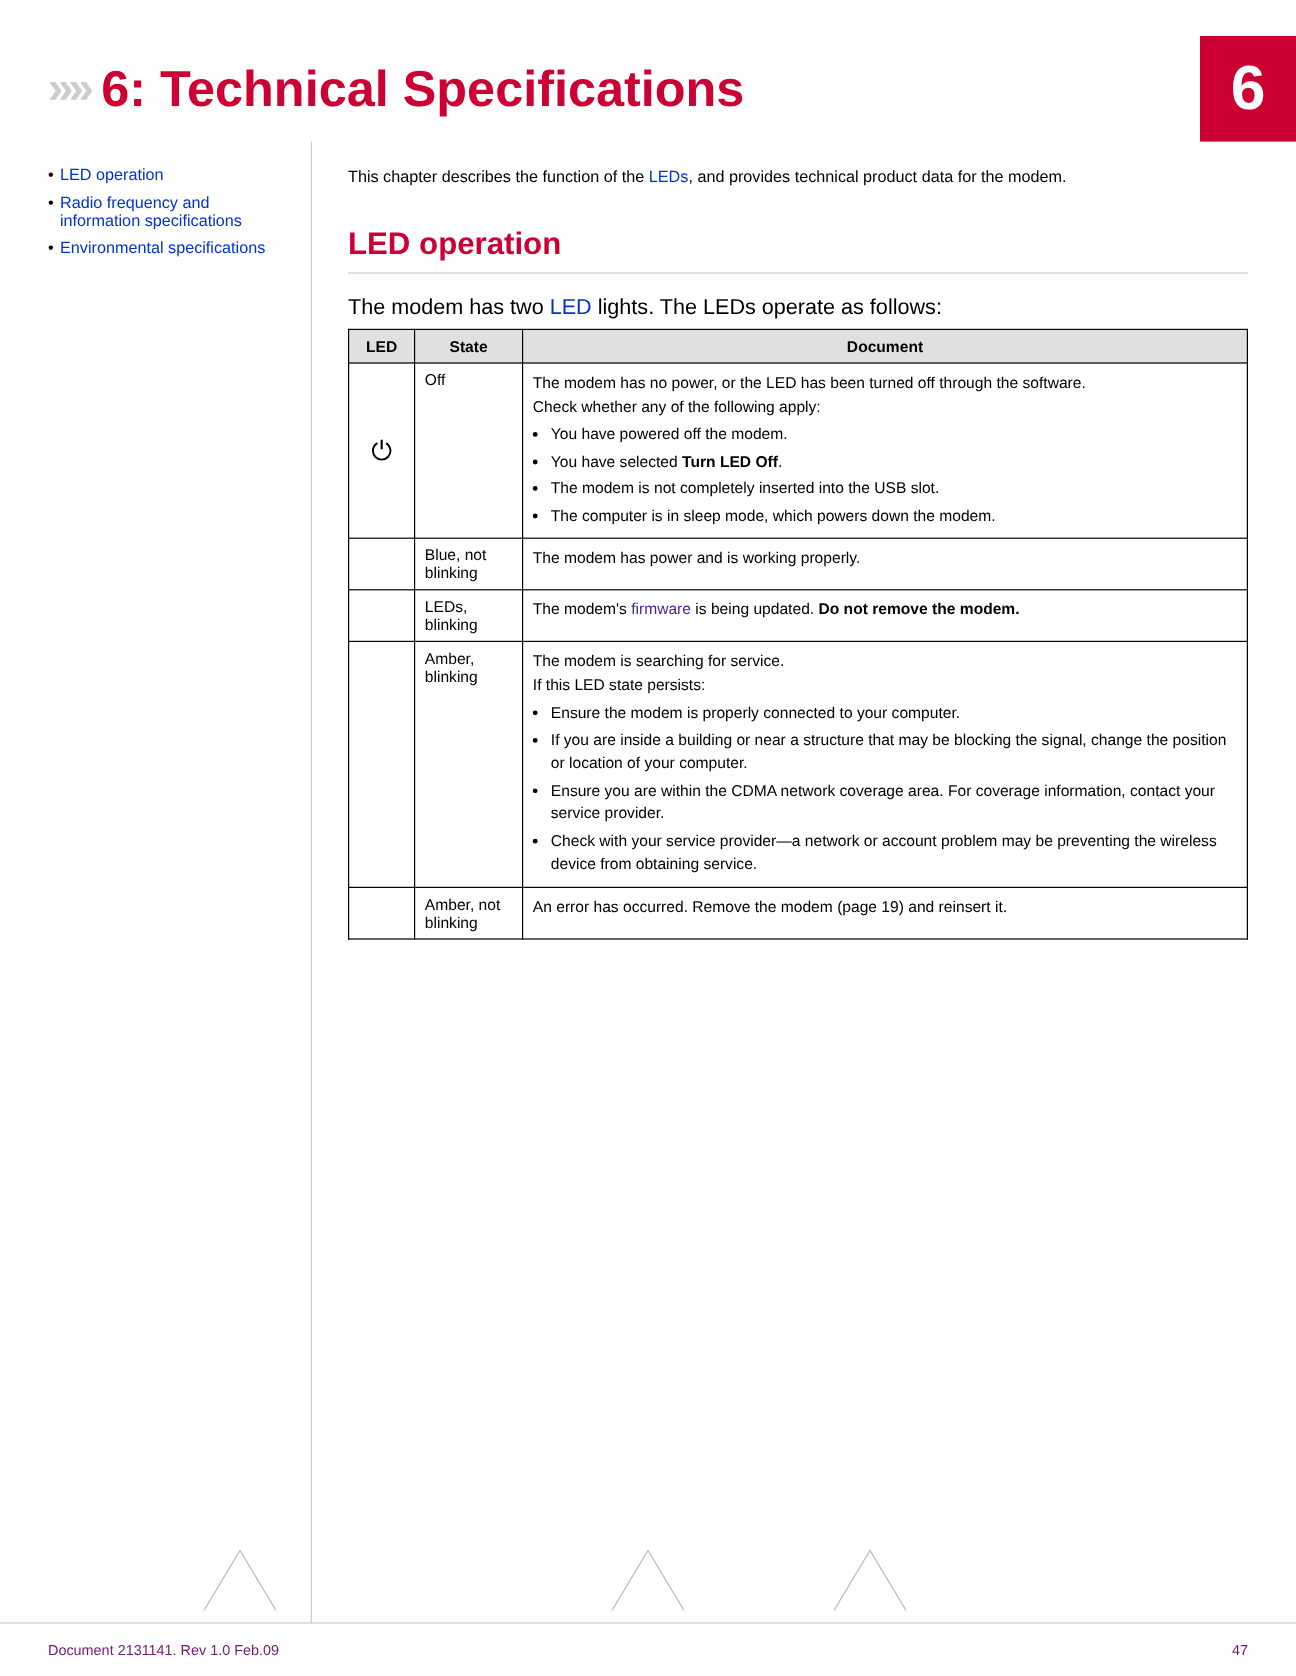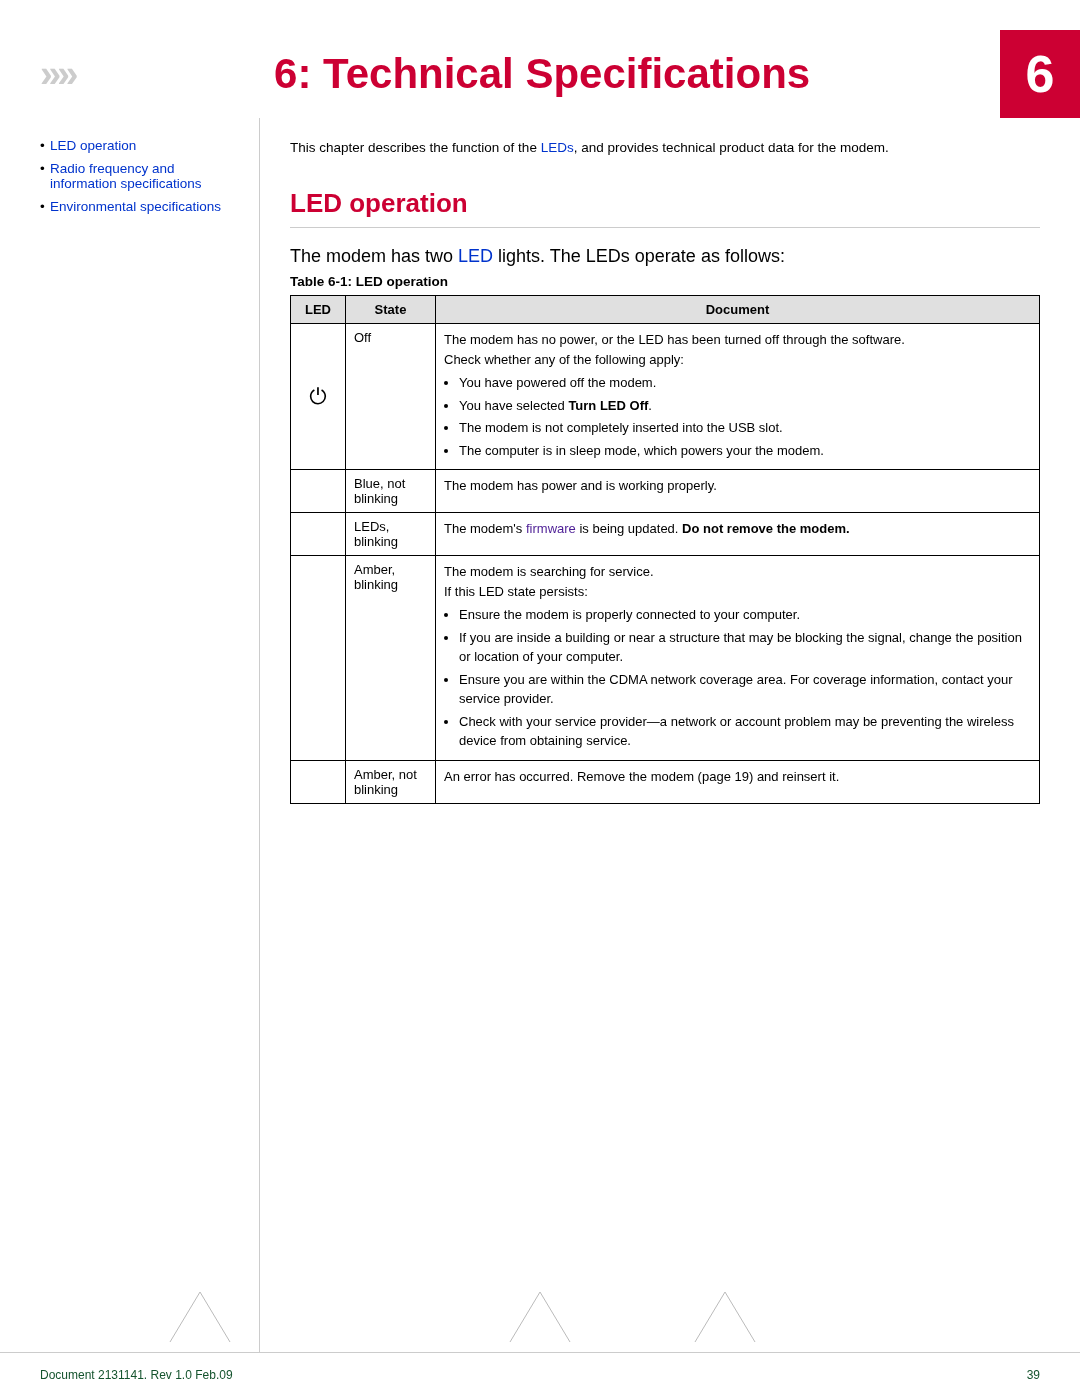--- a/index.html
+++ b/index.html
@@ -39,21 +39,20 @@
 
     .arrow-symbol {
       font-size: 38px;
       color: #ccc;
       font-weight: bold;
       letter-spacing: -4px;
     }
 
     .chapter-title-block {
       flex: 1;
-      text-align: center;
     }
 
     .chapter-title {
       font-size: 42px;
       font-weight: bold;
       color: #cc0033;
       padding: 20px 0 20px 0;
       border-bottom: none;
     }
 
@@ -229,21 +228,21 @@
     }
 
     
     .page-footer {
       display: flex;
       justify-content: space-between;
       align-items: center;
       padding: 15px 40px;
       border-top: 1px solid #ccc;
       font-size: 12px;
-      color: #14532d;
+      color: #701a75;
       margin-top: auto;
     }
 
     
     .decorative-lines {
       position: absolute;
       bottom: 50px;
       left: 0;
       right: 0;
       height: 60px;
@@ -287,21 +286,20 @@
       <p class="chapter-intro">
         <span>This chapter describes the function of the </span><span class="led-link">LEDs</span><span>, and provides technical product data for the modem.</span>
       </p>
 
       <h2 class="section-title">LED operation</h2>
 
       <p class="section-intro">
         <span>The modem has two </span><span class="led-link">LED</span><span> lights. The LEDs operate as follows:</span>
       </p>
 
-      <p class="table-caption">Table 6-1:  LED operation</p>
 
       <table class="led-table">
         <thead>
           <tr>
             <th>LED</th>
             <th>State</th>
             <th>Document</th>
           </tr>
         </thead>
         <tbody>
@@ -311,21 +309,21 @@
               <span class="power-icon">⏻</span>
             </td>
             <td>Off</td>
             <td class="indicates-cell">
               The modem has no power, or the LED has been turned off through the software.<br>
               Check whether any of the following apply:
               <ul>
                 <li>You have powered off the modem.</li>
                 <li>You have selected <span class="bold-text">Turn LED Off</span>.</li>
                 <li>The modem is not completely inserted into the USB slot.</li>
-                <li>The computer is in sleep mode, which powers your the modem.</li>
+                <li>The computer is in sleep mode, which powers down the modem.</li>
               </ul>
             </td>
           </tr>
 
           <tr>
             <td></td>
             <td>Blue, not blinking</td>
             <td class="indicates-cell">
               The modem has power and is working properly.
             </td>
@@ -373,16 +371,16 @@
       <polyline points="170,55 200,5 230,55" fill="none" stroke="#bbb" stroke-width="1"></polyline>
 
       <polyline points="510,55 540,5 570,55" fill="none" stroke="#bbb" stroke-width="1"></polyline>
 
       <polyline points="695,55 725,5 755,55" fill="none" stroke="#bbb" stroke-width="1"></polyline>
     </svg>
   </div>
 
   <div class="page-footer">
     <span>Document 2131141. Rev 1.0  Feb.09</span>
-    <span>39</span>
+    <span>47</span>
   </div>
 
 </div>
 
 </body></html>

